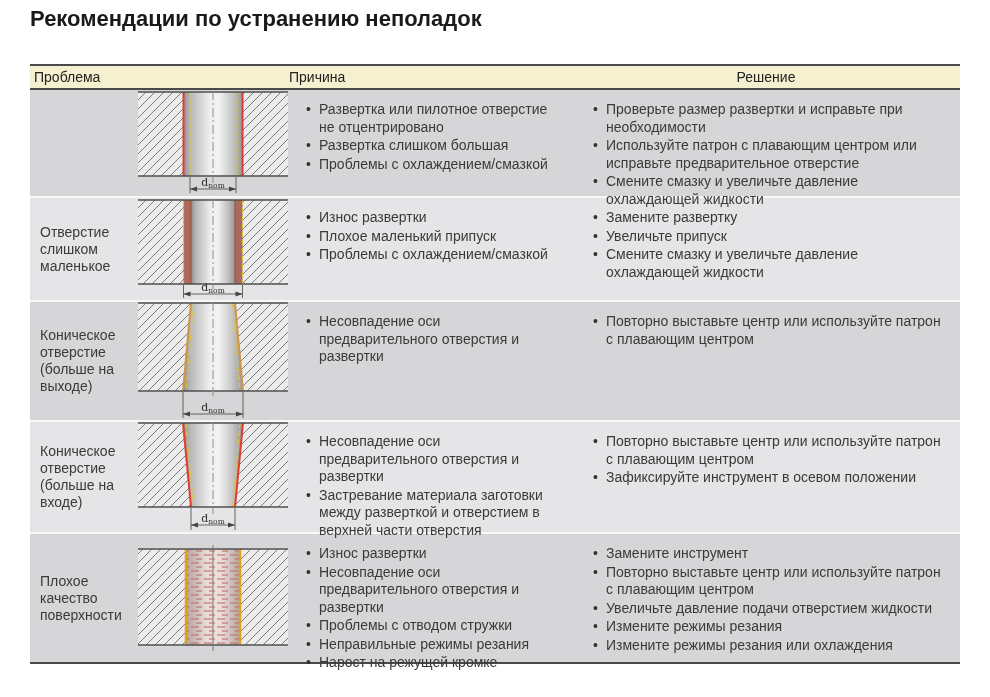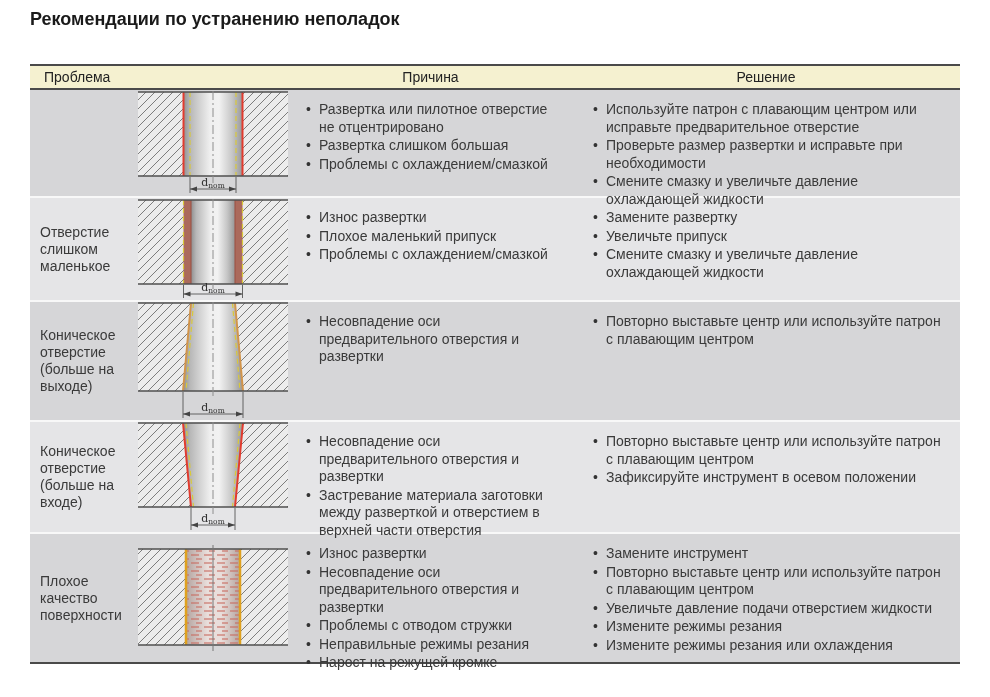--- a/index.html
+++ b/index.html
@@ -3,37 +3,37 @@
 <meta charset="utf-8">
 <style>
   html,body{margin:0;padding:0;}
   body{
     width:990px;height:697px;overflow:hidden;background:#ffffff;
     font-family:"Liberation Sans", sans-serif;
     color:var(--text,#333333);
   }
   .page{padding:8px 30px 0 30px;}
   .title{
-    margin:0;font-size:18px;font-weight:700;color:#1a1a1a;line-height:22px;
+    margin:0;font-size:22px;font-weight:700;color:#1a1a1a;line-height:22px;
     font-family:"Liberation Sans", sans-serif;
   }
   .table{
     width:930px;margin-top:34px;
     border-top:2px solid var(--table-border,#4a4a4a);
     border-bottom:2px solid var(--table-border,#4a4a4a);
   }
   .thead{
     display:flex;align-items:center;height:22px;
     background:var(--header-bg,#f5f1d0);
     border-bottom:2px solid var(--table-border,#4a4a4a);
     font-size:14px;color:#222;
   }
   .th{box-sizing:border-box;}
-  .th-problem{width:259px;padding-left:14px;text-align:left;}
-  .th-cause{width:283px;text-align:center;}
+  .th-problem{width:259px;padding-left:4px;text-align:left;}
+  .th-cause{width:283px;text-align:left;}
   .th-solution{width:388px;text-align:center;}
 
   .row{display:flex;}
   .row + .row{border-top:2px solid #f8f8f8;}
   .row-dark{background:var(--row-dark-bg,#d6d6d8);}
   .row-light{background:var(--row-light-bg,#e5e5e7);}
   .r1{height:106px;}
   .r2{height:102px;}
   .r3{height:118px;}
   .r4{height:110px;}
@@ -121,22 +121,22 @@
       </div>
       <div class="cell cell-cause">
         <ul class="bullets">
           <li>Развертка или пилотное отверстие не отцентрировано</li>
           <li>Развертка слишком большая</li>
           <li>Проблемы с охлаждением/смазкой</li>
         </ul>
       </div>
       <div class="cell cell-solution">
         <ul class="bullets">
+          <li>Проверьте размер развертки и исправьте при необходимости</li>
           <li>Используйте патрон с плавающим центром или исправьте предварительное отверстие</li>
-          <li>Проверьте размер развертки и исправьте при необходимости</li>
           <li>Смените смазку и увеличьте давление охлаждающей жидкости</li>
         </ul>
       </div>
     </div>
 
     <div class="row row-light r2">
       <div class="cell cell-problem">
         <div class="problem-label">Отверстие слишком маленькое</div>
         <div class="diagram">
           <svg width="150" height="100" viewBox="0 0 150 100">

